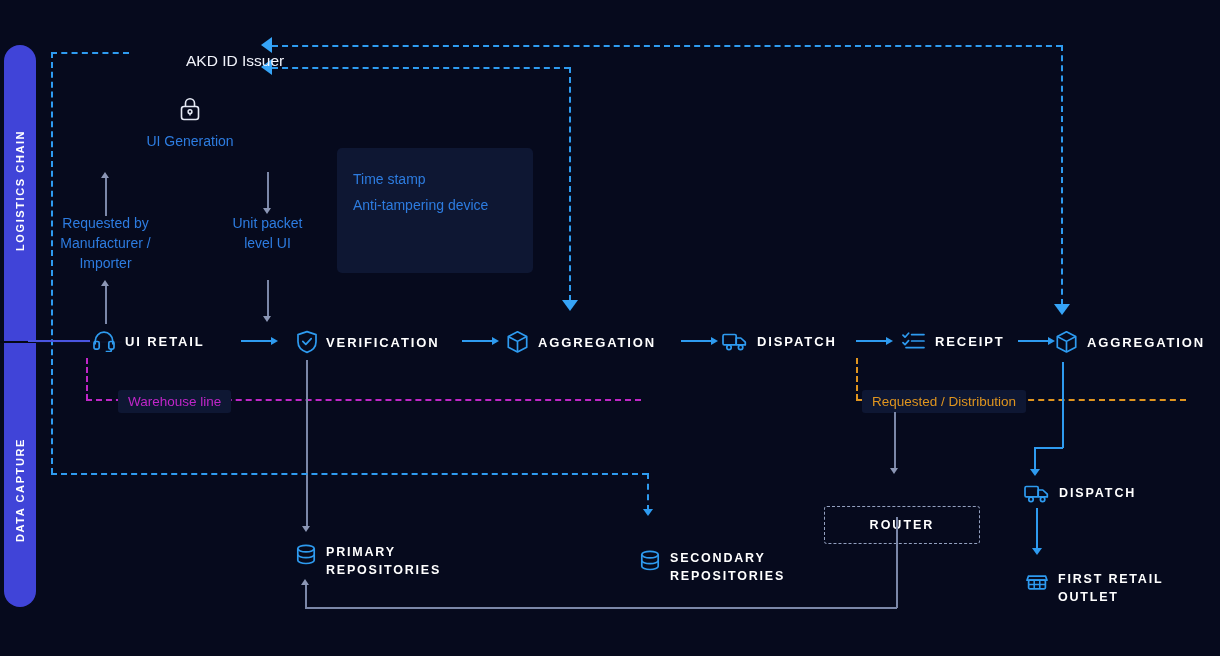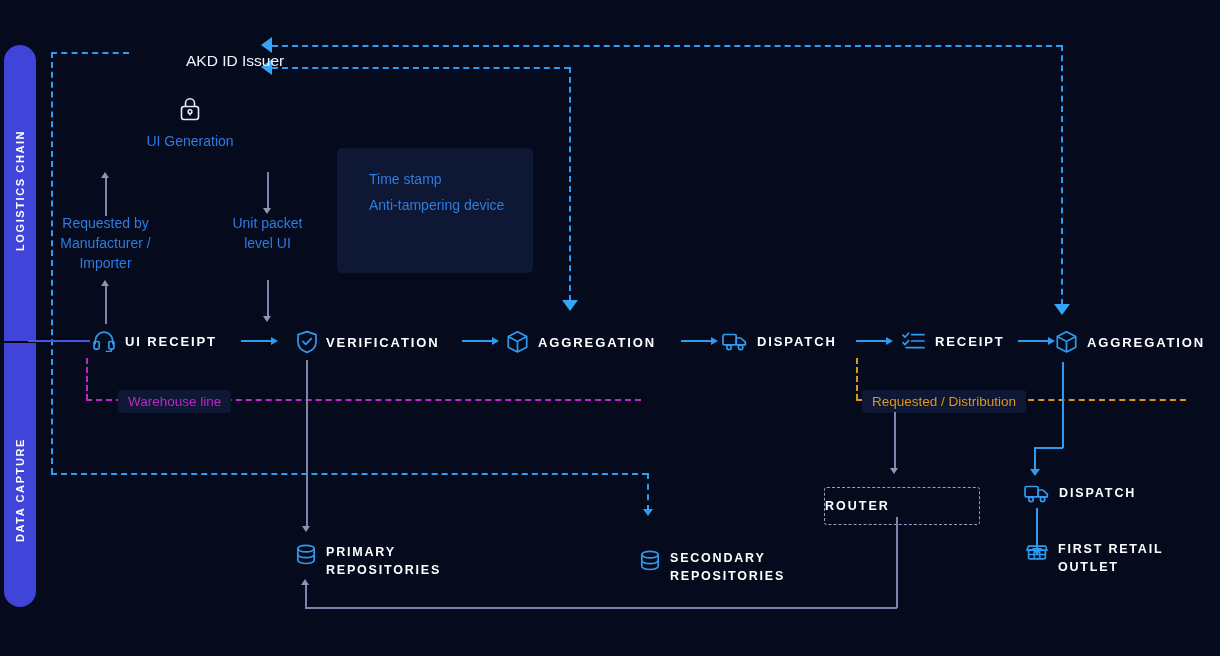--- a/index.html
+++ b/index.html
@@ -71,21 +71,21 @@
   }
   .t-blue {
     position: absolute; color: #2d7ce0; font-size: 14px; line-height: 20px;
     text-align: center;
   }
 
   
   .info-card {
     position: absolute; left: 337px; top: 148px; width: 196px; height: 125px;
     background: #0e1733; border-radius: 5px;
-    padding: 18px 0 0 32px;
+    padding: 18px 0 0 16px;
   }
   .info-card div { color: #2d7ce0; font-size: 14px; line-height: 26px; }
 
   
   .node {
     position: absolute; display: flex; align-items: center; gap: 9px;
     white-space: nowrap;
   }
   .node .nlabel {
     color: #ffffff; font-size: 13px; font-weight: bold; letter-spacing: 1.9px;
@@ -111,23 +111,23 @@
   
   .chip {
     position: absolute; padding: 4px 10px; border-radius: 3px;
     background: #0e1733; font-size: 13.5px; white-space: nowrap;
   }
   #chip-production { color: #c026c8; left: 118px; top: 390px; }
   #chip-warehouse { color: #e0951f; left: 862px; top: 390px; }
 
   
   .router-box {
-    position: absolute; left: 824px; top: 487px; width: 156px; height: 38px;
+    position: absolute; left: 824px; top: 506px; width: 156px; height: 38px;
     border: 1.5px dashed #93a0bf; border-radius: 3px;
-    display: flex; align-items: center; justify-content: flex-start;
+    display: flex; align-items: center; justify-content: center;
   }
   .router-box span {
     color: #ffffff; font-size: 12.5px; font-weight: bold; letter-spacing: 2px;
   }
 </style>
 </head>
 <body>
 
 <div id="stage">
 
@@ -191,21 +191,21 @@
 
   <div class="node" style="left:92px; top:330px;">
     <span>
       <svg width="24" height="22" viewBox="0 0 24 22">
         <path d="M3.2 14.5 V11 a8.8 8.8 0 0 1 17.6 0 v3.5" fill="none" stroke="#2e9bf0" stroke-width="1.7"></path>
         <rect x="2" y="11.5" width="5.2" height="7.6" rx="1.6" fill="none" stroke="#2e9bf0" stroke-width="1.7"></rect>
         <rect x="16.8" y="11.5" width="5.2" height="7.6" rx="1.6" fill="none" stroke="#2e9bf0" stroke-width="1.7"></rect>
         <path d="M19.4 19.1 v1 a1.6 1.6 0 0 1-1.6 1.6 h-4.1" fill="none" stroke="#2e9bf0" stroke-width="1.7"></path>
       </svg>
     </span>
-    <span class="nlabel">UI RECEIPT</span>
+    <span class="nlabel">UI RETAIL</span>
   </div>
   <div class="conn" style="left:241px; top:337px;">
     <div class="bar"></div>
       <div class="tip"></div>
   </div>
 
   <div class="node" style="left:296px; top:330px;gap:8px;">
     <span>
       <svg width="22" height="24" viewBox="0 0 22 24">
         <path d="M11 1.6 L20 4.6 v7.2 c0 5.4-3.8 8.9-9 10.6-5.2-1.7-9-5.2-9-10.6V4.6z" fill="none" stroke="#2e9bf0" stroke-width="1.7" stroke-linejoin="round"></path>
@@ -340,21 +340,21 @@
         <circle cx="7" cy="17.4" r="2.2" fill="none" stroke="#2e9bf0" stroke-width="1.7"></circle>
         <circle cx="18.6" cy="17.4" r="2.2" fill="none" stroke="#2e9bf0" stroke-width="1.7"></circle>
       </svg>
     </span>
     <span class="nlabel" style="font-size:12.5px;">DISPATCH</span>
   </div>
 
   <div class="ln blue-v" style="left:1036px; top:508px; height:42px;"></div>
   <div class="arrow ar-down-blue-sm" style="left:1032px; top:548px;"></div>
 
-  <div class="node-stack" style="left:1026px; top:540px;">
+  <div class="node-stack" style="left:1026px; top:570px;">
     <span style="margin-top:1px;">
       <svg width="22" height="22" viewBox="0 0 22 22">
         <path d="M2.4 5.2 h17.2 l1.4 4 H1z" fill="none" stroke="#2e9bf0" stroke-width="1.7" stroke-linejoin="round"></path>
         <rect x="2.6" y="9.2" width="16.8" height="8.6" rx="1.2" fill="none" stroke="#2e9bf0" stroke-width="1.7"></rect>
         <line x1="8.2" y1="9.2" x2="8.2" y2="17.8" stroke="#2e9bf0" stroke-width="1.5"></line>
         <line x1="13.8" y1="9.2" x2="13.8" y2="17.8" stroke="#2e9bf0" stroke-width="1.5"></line>
         <line x1="2.6" y1="13.5" x2="19.4" y2="13.5" stroke="#2e9bf0" stroke-width="1.5"></line>
       </svg>
     </span>
     <span class="nlabel">FIRST RETAIL

